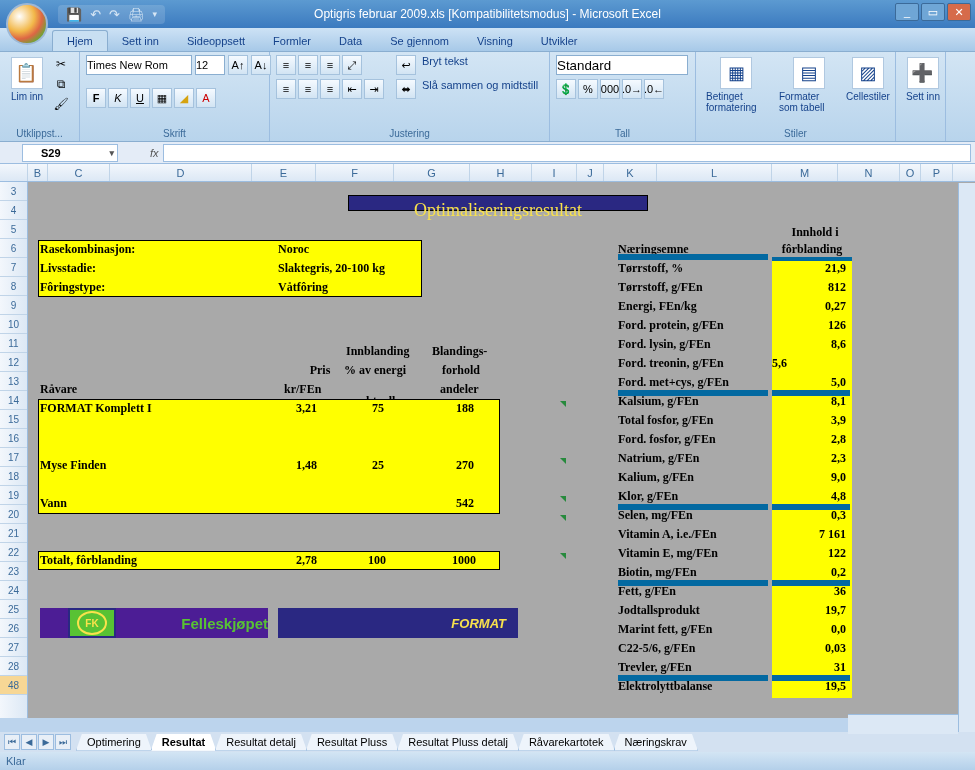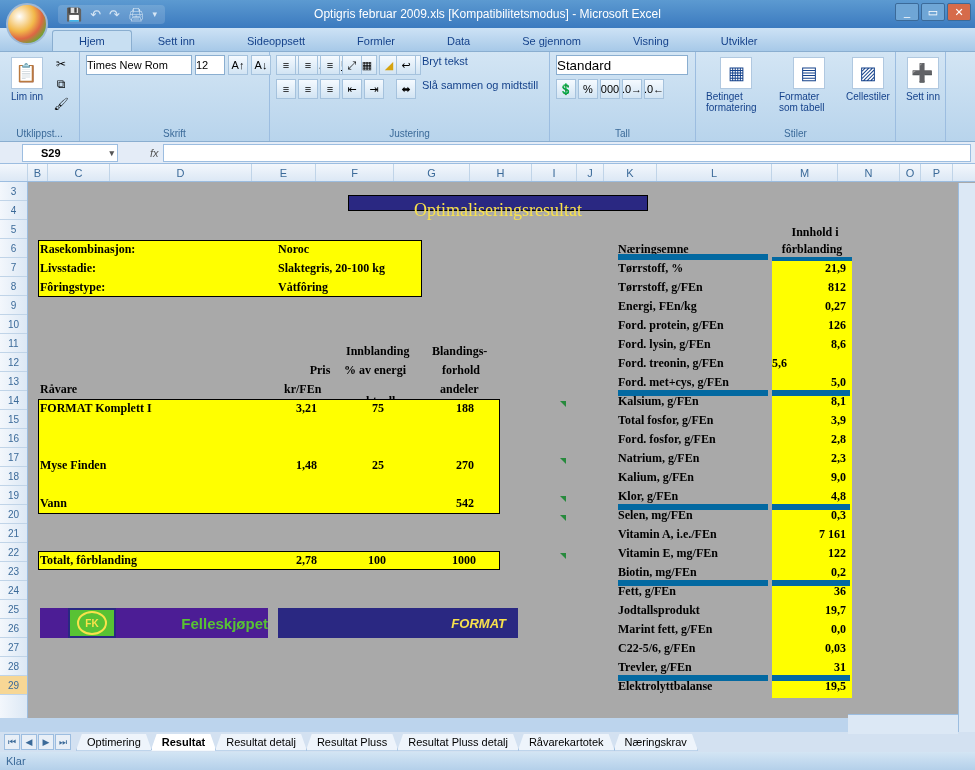--- a/index.html
+++ b/index.html
@@ -10,21 +10,21 @@
 .office-btn { width: 42px; height: 42px; border-radius: 50%; background: radial-gradient(circle at 30% 30%, #fff, #f2b84a 40%, #d64 60%, #6a3 80%, #36c); position: absolute; top: 3px; left: 6px; border: 2px solid #9db8d6; z-index: 20; }
 .qat { margin-left: 52px; display: flex; gap: 8px; align-items: center; background: rgba(255,255,255,0.15); border-radius: 4px; padding: 2px 8px; }
 .qat span { font-size: 13px; color: #d6e6f5; }
 .title-text { position: absolute; left: 50%; transform: translateX(-50%); font-size: 12px; }
 .win-controls { position: absolute; right: 4px; top: 3px; display: flex; gap: 2px; }
 .win-controls div { width: 24px; height: 18px; background: #6fa6d6; border: 1px solid #3b6a99; text-align: center; line-height: 16px; font-size: 11px; color: #fff; border-radius: 2px; }
 .win-controls .close { background: #d66b4a; }
 
 
 .ribbon-tabs { background: linear-gradient(#cde2f5,#a7c9e8); height: 24px; display: flex; align-items: flex-end; padding-left: 52px; border-bottom: 1px solid #8aaed0; }
-.ribbon-tabs .tab { padding: 4px 26px; font-size: 11px; color: #15428b; cursor: pointer; }
+.ribbon-tabs .tab { padding: 4px 14px; font-size: 11px; color: #15428b; cursor: pointer; }
 .ribbon-tabs .tab.active { background: #c8dff2; border: 1px solid #8aaed0; border-bottom: none; border-radius: 3px 3px 0 0; }
 
 
 .ribbon { background: linear-gradient(#d3e5f4,#b8d4ec); height: 90px; display: flex; border-bottom: 1px solid #8aaed0; }
 .group { border-right: 1px solid #9cbde0; padding: 3px 6px 2px 6px; display: flex; flex-direction: column; justify-content: space-between; }
 .group-label { text-align: center; font-size: 10px; color: #3b6a99; padding-top: 1px; }
 .group-body { display: flex; gap: 4px; align-items: flex-start; flex: 1; }
 .big-btn { display: flex; flex-direction: column; align-items: center; padding: 2px 4px; font-size: 10px; color: #15428b; gap: 2px; min-width: 42px; }
 .big-btn .icon-box { width: 32px; height: 32px; background: #fff; border: 1px solid #b0c8e0; display: flex; align-items: center; justify-content: center; font-size: 18px; }
 .mini-col { display: flex; flex-direction: column; gap: 2px; }
@@ -124,21 +124,21 @@
       <div class="mini-col">
         <span>✂</span>
         <span>⧉</span>
         <span>🖌</span>
       </div>
     </div>
     <div class="group-label">Utklippst...</div>
   </div>
 
   <div class="group" style="width:190px">
-    <div class="group-body" style="gap:20px">
+    <div class="group-body" style="flex-direction:column;gap:10px">
       <div class="font-row">
         <input style="width: 106px;" value="Times New Rom">
         <input style="width: 30px;" value="12">
         <div class="btn-sm">A↑</div>
         <div class="btn-sm">A↓</div>
       </div>
       <div class="btns-row">
         <div class="btn-sm" style="font-weight:bold">F</div>
         <div class="btn-sm" style="font-style:italic">K</div>
         <div class="btn-sm" style="text-decoration:underline">U</div>
@@ -274,21 +274,21 @@
       <div class="rh">19</div>
       <div class="rh">20</div>
       <div class="rh">21</div>
       <div class="rh">22</div>
       <div class="rh">23</div>
       <div class="rh">24</div>
       <div class="rh">25</div>
       <div class="rh">26</div>
       <div class="rh">27</div>
       <div class="rh">28</div>
-      <div class="rh sel">29</div>
+      <div class="rh sel">48</div>
     </div>
   <div class="sheet" id="sheet">
     <div class="hdr-band">Optimaliseringsresultat</div>
 
     <div class="yellow-box" style="left:10px;top:58px;width:384px;height:57px"></div>
     <div id="settings-rows">
         <div class="cell" style="left:12px;top:60px">Rasekombinasjon:</div>
      <div class="cell" style="left:250px;top:60px">Noroc</div>
         <div class="cell" style="left:12px;top:79px">Livsstadie:</div>
      <div class="cell" style="left:250px;top:79px">Slaktegris, 20-100 kg</div>

